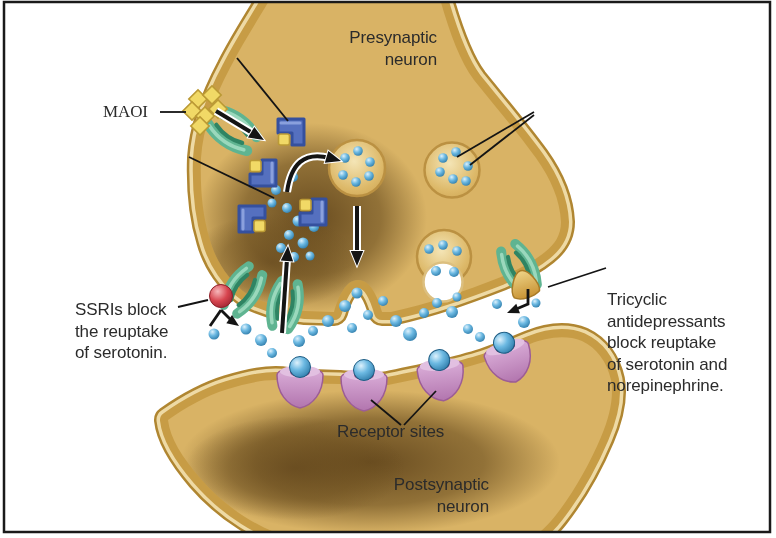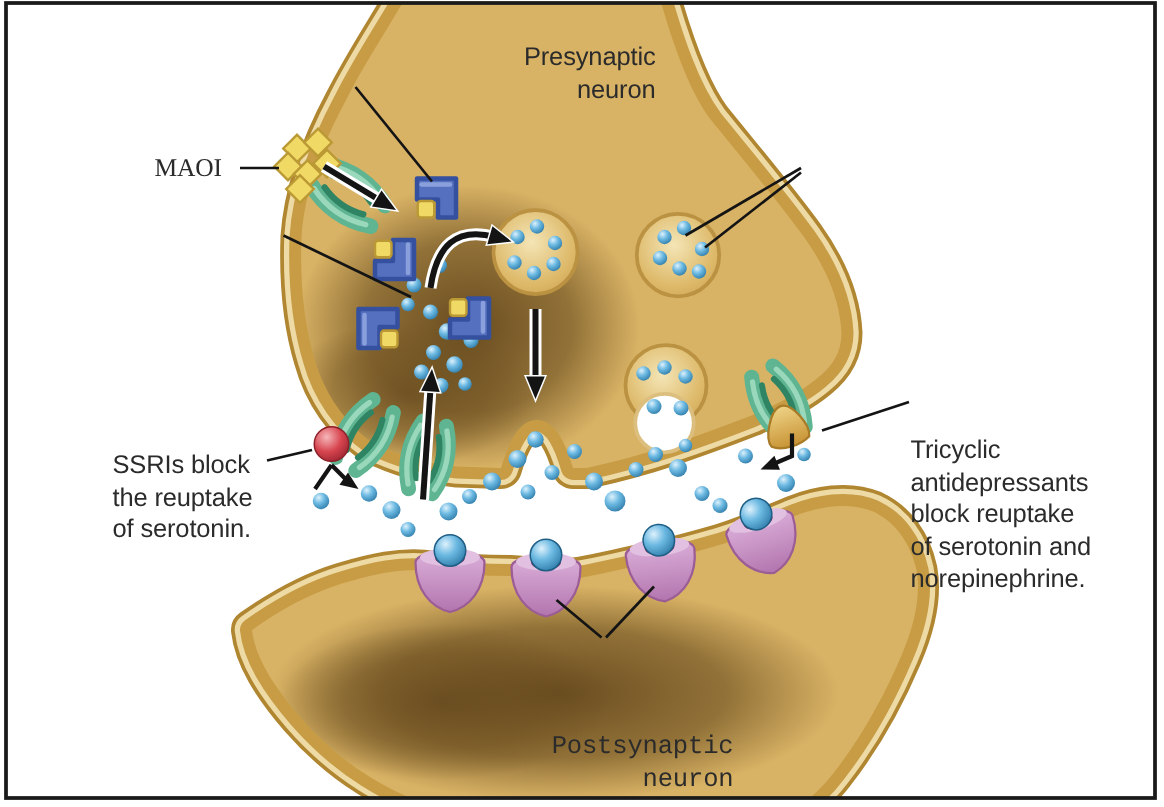--- a/index.html
+++ b/index.html
@@ -275,16 +275,17 @@
 <div class="label center" style="left:287px;top:27px;width:150px;">Presynaptic
 neuron</div>
 <div class="label" style="left:607px;top:244px;width:160px;margin-top:45px;">Tricyclic
 antidepressants
 block reuptake
 of serotonin and
 norepinephrine.</div>
 <div class="label" style="left:75px;top:299px;width:130px;">SSRIs block
 the reuptake
 of serotonin.</div>
-<div class="label center" style="left:339px;top:488px;width:150px;font-family:Liberation Mono, monospace;">Postsynaptic
+<div class="label" style="left:337px;top:421px;">Receptor sites</div>
+<div class="label center" style="left:339px;top:474px;width:150px;">Postsynaptic
 neuron</div>
 
 </div>
 
 </body></html>

